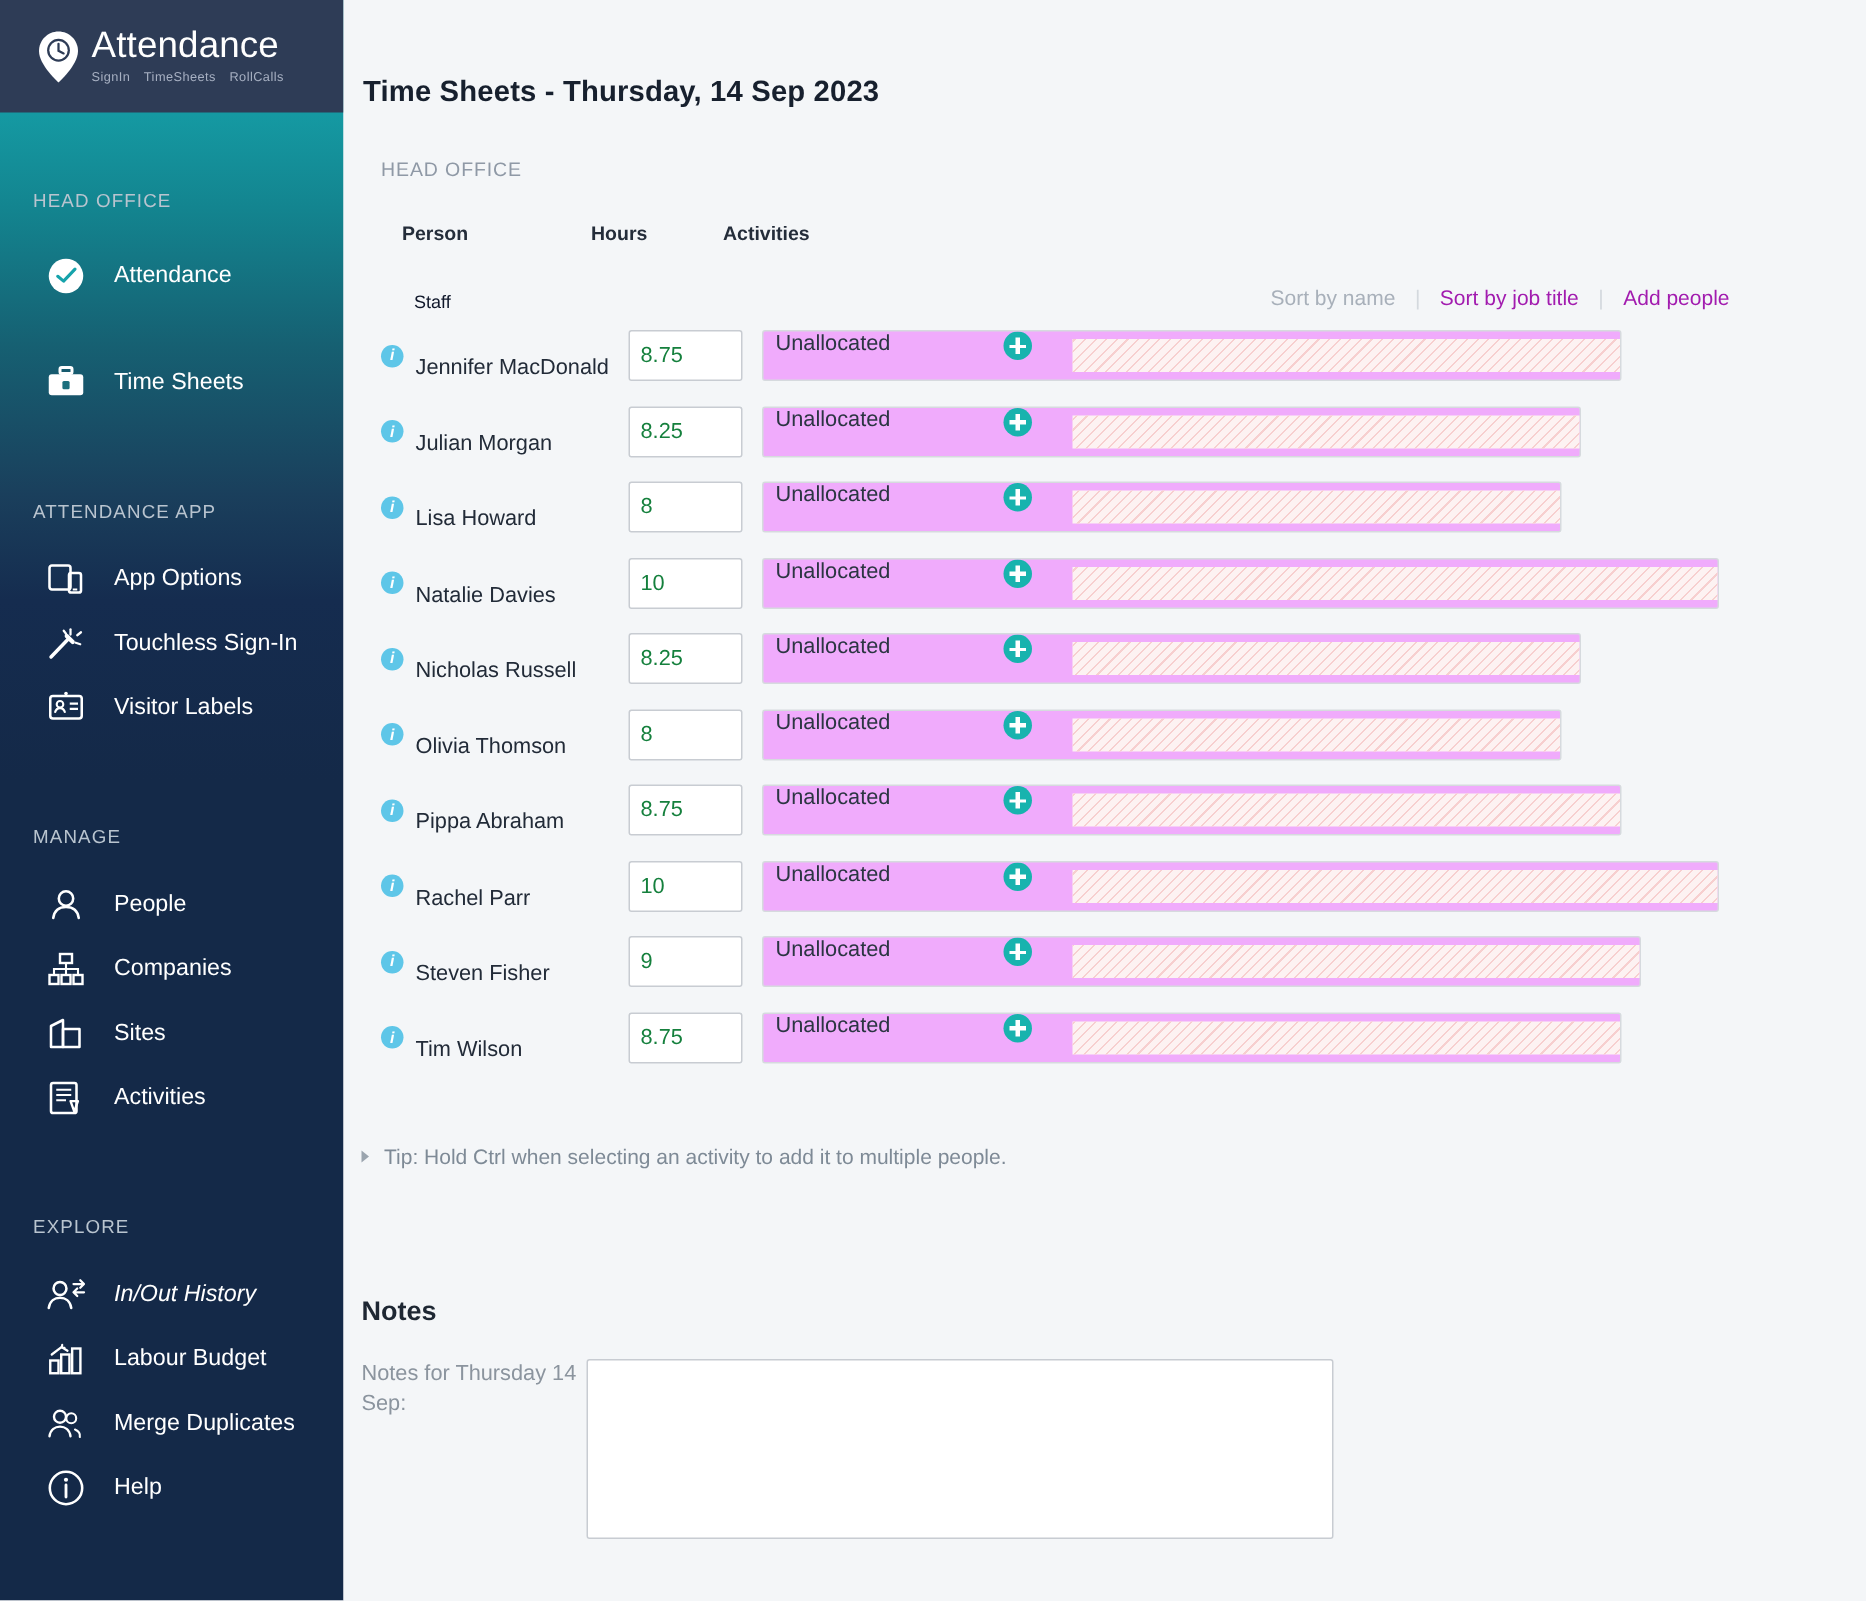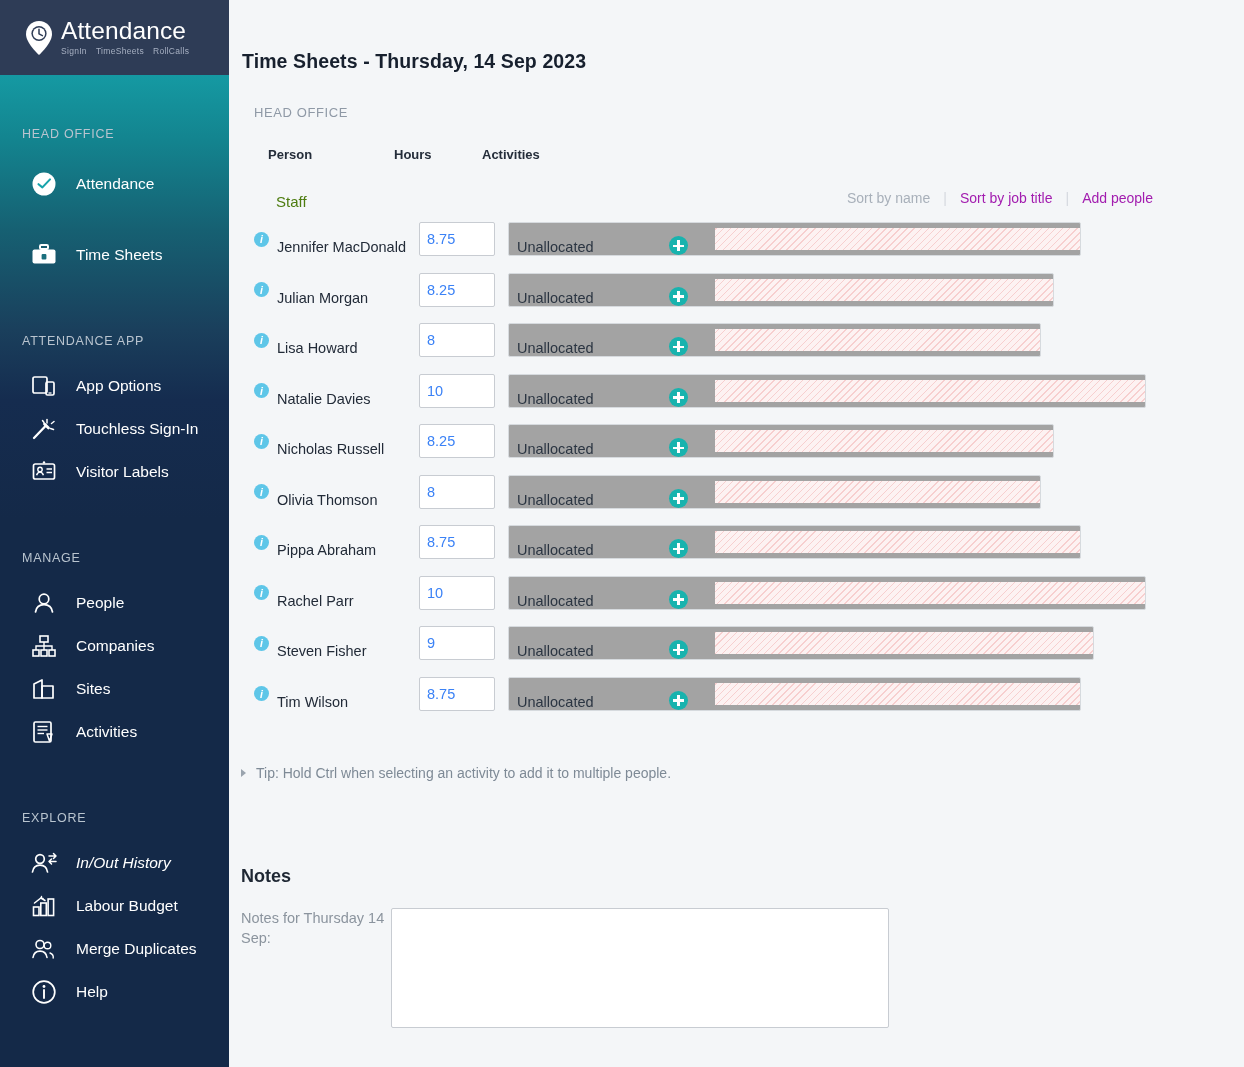--- a/index.html
+++ b/index.html
@@ -99,47 +99,47 @@
 
   #sheet { padding: 0 0 0 25px; margin-top: 20px; }
   .col-head {
     display: flex; font-size: 13px; font-weight: bold;
     color: #242d3a; height: 26px; align-items: center;
   }
   .c-person { width: 140px; flex: 0 0 140px; }
   .c-hours  { width: 88px;  flex: 0 0 88px; }
   .c-act    { flex: 1; }
   .group-label {
-    font-size: 15px; color: #4d7c0f; margin: 26px 0 4px 22px;
+    font-size: 12px; color: #0f172a; margin: 26px 0 4px 22px;
   }
   .row { display: flex; align-items: center; height: 50.5px; }
   .person-cell {
     width: 165px; flex: 0 0 165px; display: flex;
     align-items: center; overflow: visible;
   }
   .info-icon {
     width: 15px; height: 15px; flex: 0 0 15px; border-radius: 50%;
     background: #5ec6e8; color: #fff; font-size: 10.5px;
     font-weight: bold; font-style: italic;
     display: flex; align-items: center; justify-content: center;
     margin-right: 8px; line-height: 1; cursor: pointer;
   }
   .person-name {
     font-size: 14.5px; color: #222b38; white-space: nowrap; margin-top: 16px;
   }
   .hours-box {
     width: 76px; flex: 0 0 76px; height: 34px;
     border: 1px solid #c8ccd2; background: #fff; border-radius: 2px;
-    font-size: 14.5px; color: #3b82f6; padding-left: 7px;
+    font-size: 14.5px; color: #15803d; padding-left: 7px;
     margin-right: 13px; outline: none;
     font-family: "Liberation Sans", sans-serif;
   }
   .act-box {
-    height: 34px; border: 1px solid #d6dade; background: #a3a3a3;
-    border-radius: 2px; display: flex; align-items: flex-end;
+    height: 34px; border: 1px solid #d6dade; background: #f0abfc;
+    border-radius: 2px; display: flex; align-items: flex-start;
     padding: 0 0 0 8px; overflow: hidden; gap: 36px;
   }
   .act-label {
     font-size: 14.5px; color: #2b3542; width: 116px;
     flex: 0 0 116px; white-space: nowrap;
   }
   .plus-btn {
     width: 19px; height: 19px; flex: 0 0 19px; border-radius: 50%;
     background: #18b3ae; position: relative; cursor: pointer;
     margin-right: 0px; z-index: 2;

